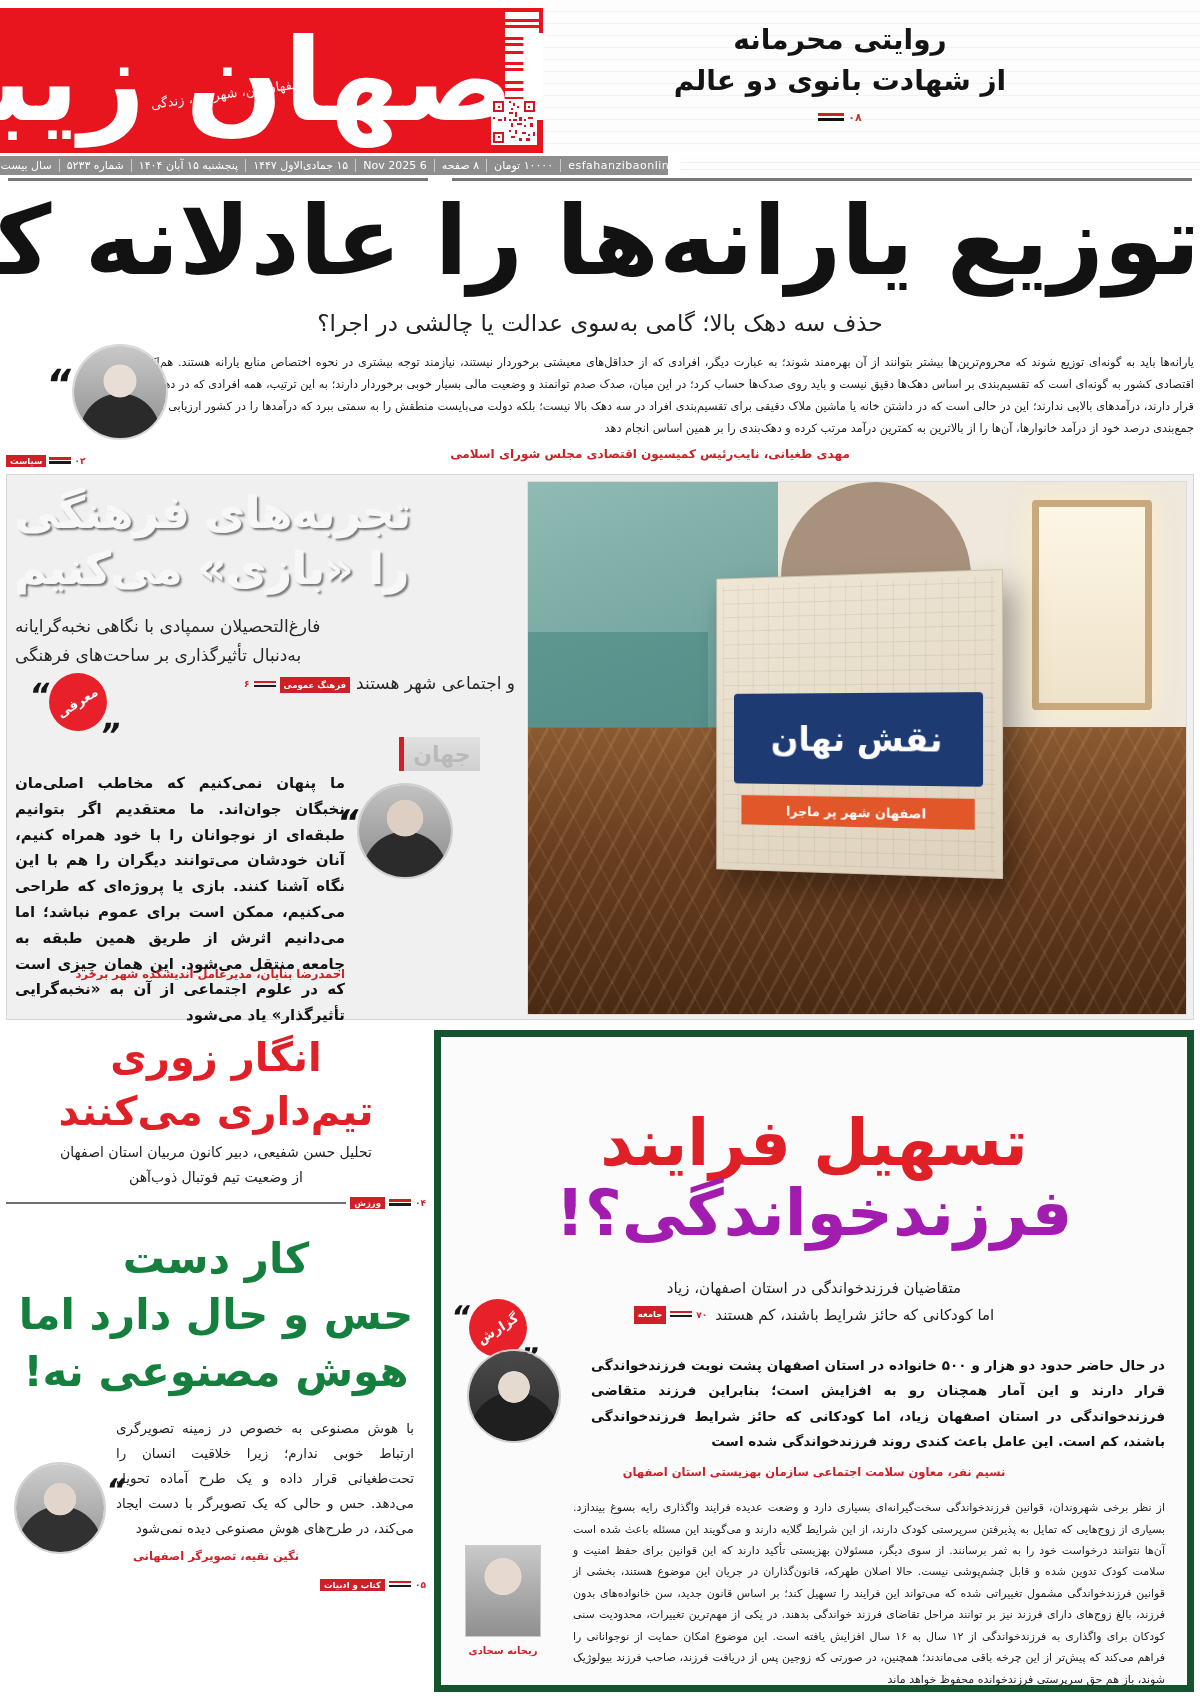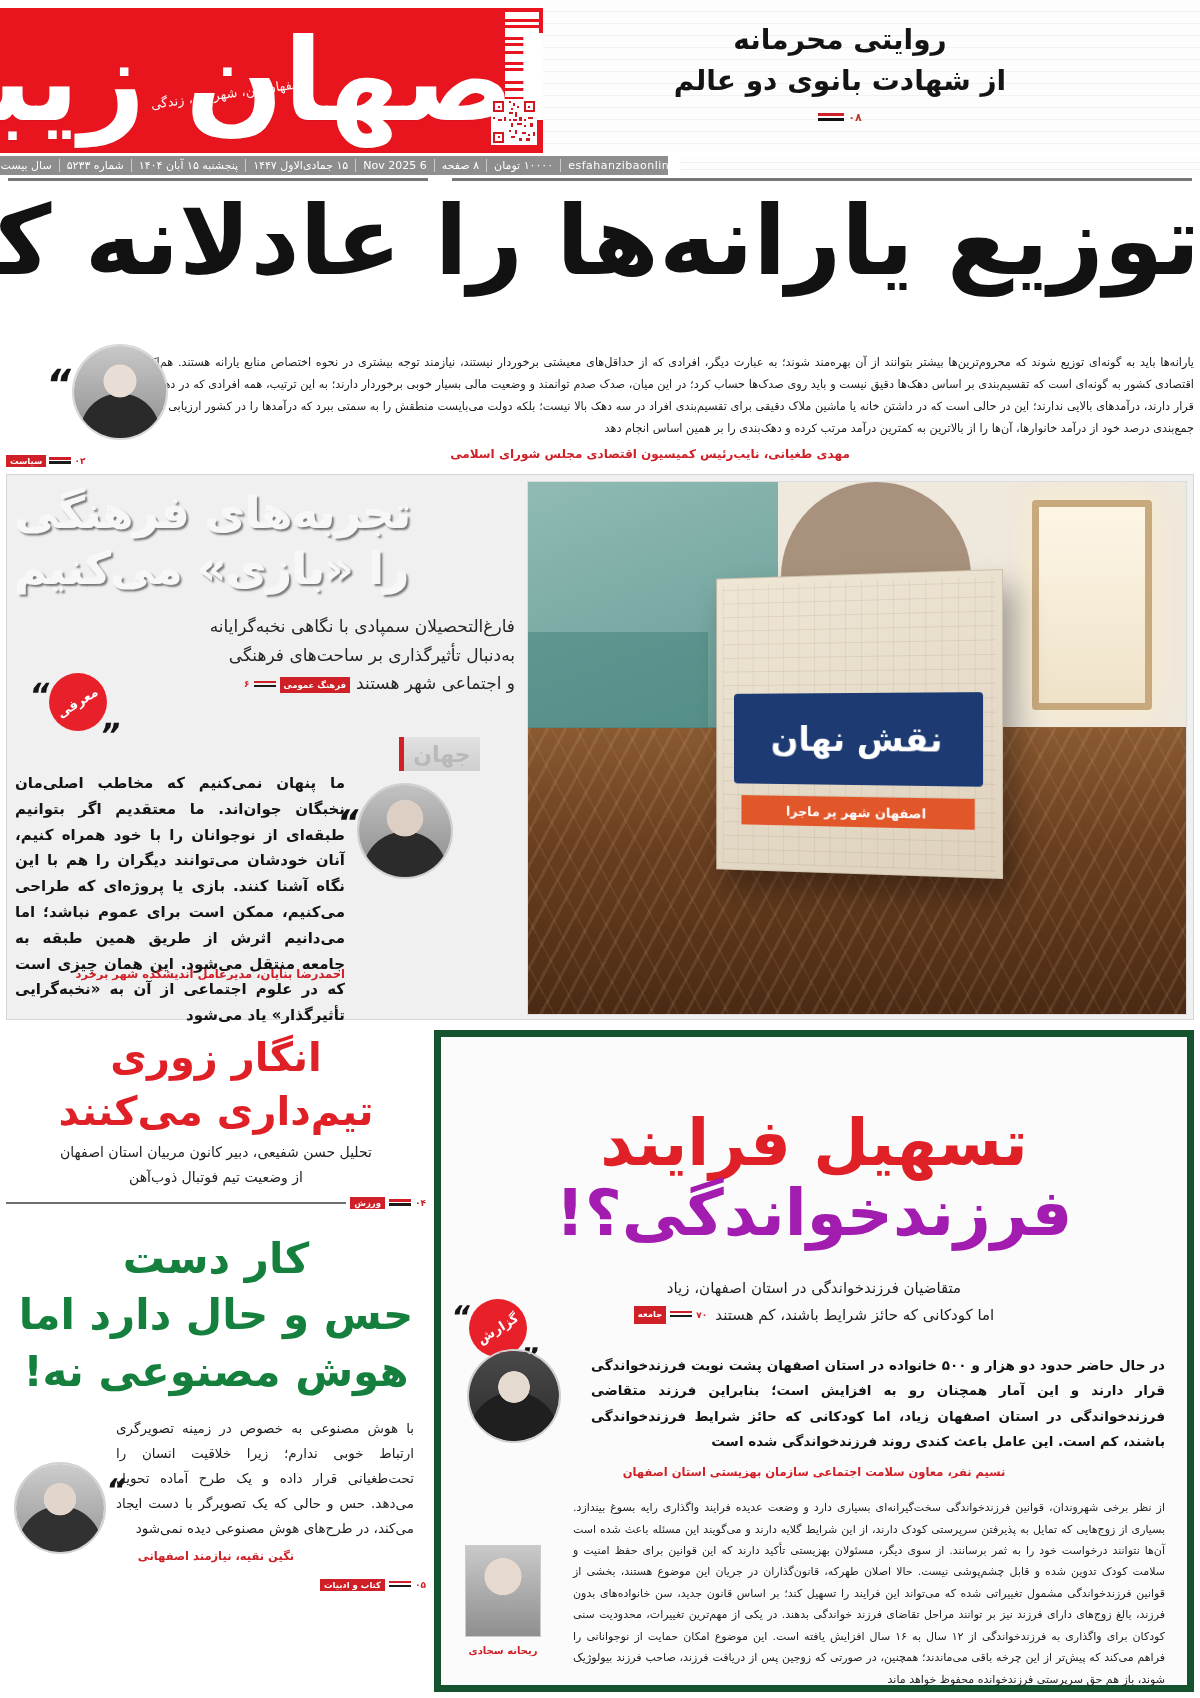--- a/index.html
+++ b/index.html
@@ -214,21 +214,21 @@
 
   .culture {
     position: absolute; left: 8px; top: 10px; width: 500px; direction: rtl;
   }
   .culture-title {
     font-size: 44px; font-weight: bold; color: #f7f7f7; line-height: 1.28;
     text-align: left; letter-spacing: -2px;
     text-shadow: 2px 2px 2px rgba(80,80,80,.75), -1px -1px 1px rgba(255,255,255,.6);
   }
   .culture-deck {
-    margin-top: 14px; text-align: right; font-size: 17px; line-height: 1.7; color:#262626;
+    margin-top: 14px; text-align: left; font-size: 17px; line-height: 1.7; color:#262626;
   }
   .culture-tag { display:flex; align-items:center; gap:4px; justify-content:flex-start; margin-top:2px; }
 
   .badge-round {
     position: absolute; width: 58px; height: 58px; border-radius: 50%;
     background: #e8202a; color: #fff; display:flex; align-items:center; justify-content:center;
     font-size: 13px; font-weight: bold;
   }
   .badge-round span { transform: rotate(-32deg); display:block; }
   .qmark {
@@ -445,20 +445,21 @@
     <span>شماره ۵۲۳۳</span>
     <span>سال بیست‌ویکم</span>
   </div>
 
   <div class="lead">
     <div class="lead-rule-wrap">
       <div class="lead-rule-l"></div>
       <div class="lead-rule-r"></div>
     </div>
     <div class="lead-title">توزیع یارانه‌ها را عادلانه کنید!</div>
+    <div class="lead-sub">حذف سه دهک بالا؛ گامی به‌سوی عدالت یا چالشی در اجرا؟</div>
   </div>
 
   <div class="lead-body">یارانه‌ها باید به گونه‌ای توزیع شوند که محروم‌ترین‌ها بیشتر بتوانند از آن بهره‌مند شوند؛ به عبارت دیگر، افرادی که از حداقل‌های معیشتی برخوردار نیستند، نیازمند توجه بیشتری در نحوه اختصاص منابع یارانه هستند. هم‌اکنون وضعیت اقتصادی کشور به گونه‌ای است که تقسیم‌بندی بر اساس دهک‌ها دقیق نیست و باید روی صدک‌ها حساب کرد؛ در این میان، صدک صدم توانمند و وضعیت مالی بسیار خوبی برخوردار دارند؛ به این ترتیب، همه افرادی که در دهک دهم درآمدی قرار دارند، درآمدهای بالایی ندارند؛ این در حالی است که در داشتن خانه یا ماشین ملاک دقیقی برای تقسیم‌بندی افراد در سه دهک بالا نیست؛ بلکه دولت می‌بایست منطقش را به سمتی ببرد که درآمدها را در کشور ارزیابی کند و بر اساس جمع‌بندی درصد خود از درآمد خانوارها، آن‌ها را از بالاترین به کمترین درآمد مرتب کرده و دهک‌بندی را بر همین اساس انجام دهد</div>
   <div class="lead-byline">مهدی طغیانی، نایب‌رئیس کمیسیون اقتصادی مجلس شورای اسلامی</div>
 
   <div class="lead-portrait">
       <div class="face"></div>
     </div>
   <div class="lead-quotemark">“</div>
 
@@ -537,21 +538,21 @@
         </span>
       <span class="tagpill">ورزش</span>
       <span class="line"></span>
     </div>
 
     <div class="ai-title">کار دست</div>
     <div class="ai-title" style="margin-top:0">حس و حال دارد اما</div>
     <div class="ai-title" style="margin-top:0">هوش مصنوعی نه!</div>
 
     <div class="ai-deck">با هوش مصنوعی به خصوص در زمینه تصویرگری ارتباط خوبی ندارم؛ زیرا خلاقیت انسان را تحت‌طغیانی قرار داده و یک طرح آماده تحویل می‌دهد. حس و حالی که یک تصویرگر با دست ایجاد می‌کند، در طرح‌های هوش مصنوعی دیده نمی‌شود</div>
-    <div class="ai-byline">نگین نقیه، نیازمند اصفهانی</div>
+    <div class="ai-byline">نگین نقیه، تصویرگر اصفهانی</div>
 
     <div class="ai-portrait">
         <div class="face"></div>
       </div>
     <div class="qmark" style="left:100px;top:452px;font-size:30px;">“</div>
 
     <div class="sec-row" style="margin-top:16px">
       <span class="tagnum">۰۵</span>
       <span class="tagbars">
           <i></i>

